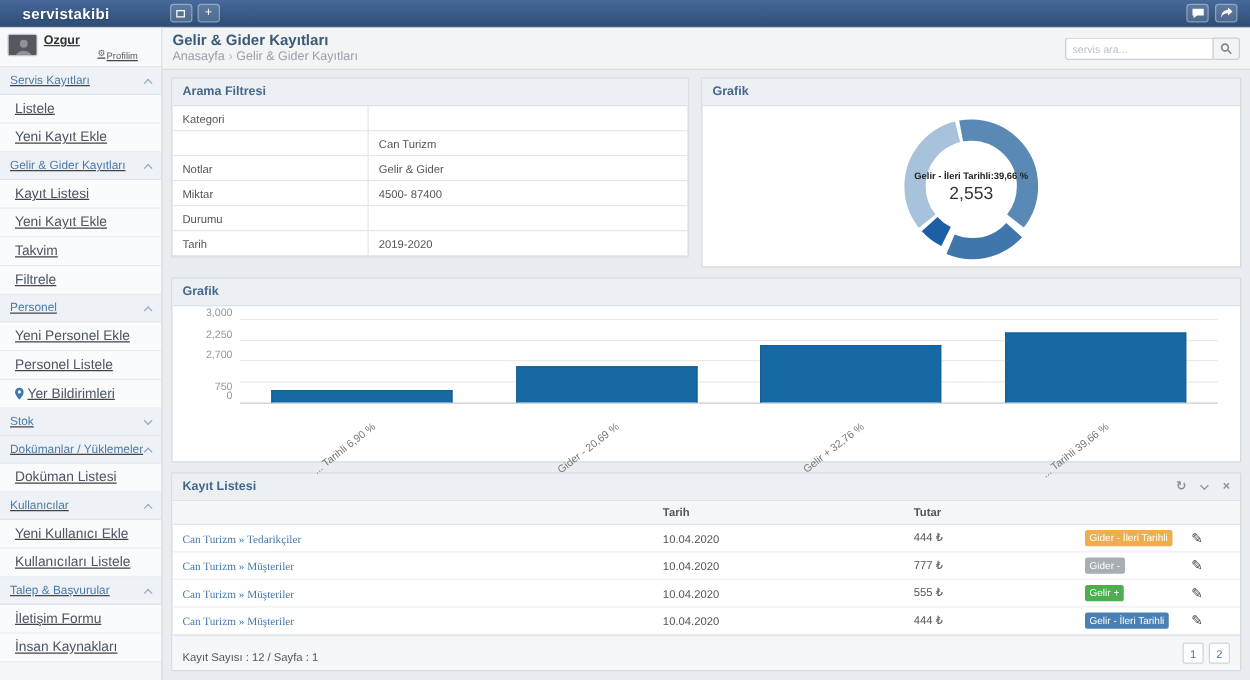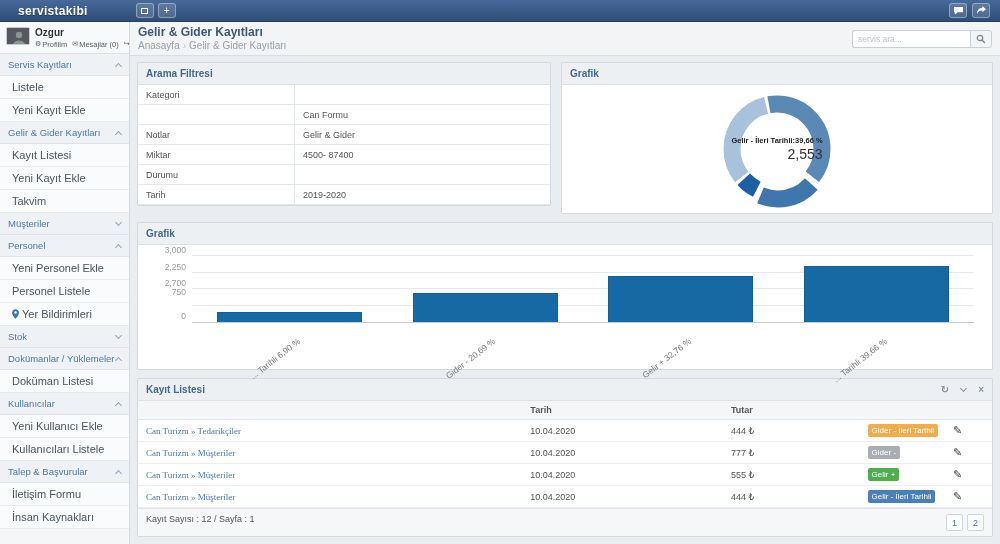--- a/index.html
+++ b/index.html
@@ -12,27 +12,27 @@
   .brand { color:#fff; font-size:12px; font-weight:bold; letter-spacing:.3px; margin-left:8px; text-shadow:0 1px 1px rgba(0,0,0,.35); }
   .tb-group { display:flex; gap:4px; margin-left:28px; }
   .tb-btn { min-width:18px; height:15px; border:1px solid rgba(255,255,255,.35); background:rgba(255,255,255,.14); border-radius:3px; color:#fff; font-size:10px; line-height:13px; text-align:center; display:flex; align-items:center; justify-content:center; cursor:pointer; }
   .sq { width:7px; height:6px; border:1px solid #fff; display:inline-block; }
   .tb-right { margin-left:auto; display:flex; gap:5px; }
 
   
   .shell { flex:1; display:flex; min-height:0; }
 
   
-  .sidebar { width:130px; flex:0 0 130px; background:#f4f6f8; border-right:1px solid #d4dade; overflow:hidden; }
+  .sidebar { width:130px; flex:0 0 130px; background:#f4f6f8; border-right:1px solid #d4dade; overflow:hidden;text-decoration:underline; }
   .userbox { display:flex; gap:5px; padding:5px 6px 4px 6px; border-bottom:1px solid #dfe3e7; background:#f7f9fa; }
   .avatar { width:24px; height:18px; border-radius:2px; border:1px solid #c4c9ce; background:#5a5f66; overflow:hidden; flex:0 0 24px; }
   .uinfo { line-height:1.2; }
   .uname { font-size:10px; font-weight:bold; color:#333; }
   .ulinks { display:flex; gap:5px; font-size:7.5px; color:#5a6068; margin-top:1px; white-space:nowrap; }
-  .ulinks span.lnk { cursor:pointer; display:flex; align-items:center; gap:1px; }
+  .ulinks span.lnk { cursor:pointer; display:flex; align-items:center; gap:1px;margin-left:43px; }
   .ulinks .ic { font-size:7px; color:#6a7widely078; }
   .menu-head { display:flex; align-items:center; justify-content:space-between; padding:5px 8px; background:#eef1f5; border-bottom:1px solid #e0e4e8; color:#4a7aa8; font-size:9.5px; cursor:pointer; }
   .menu-item { padding:5px 8px 5px 12px; background:#fafbfc; border-bottom:1px solid #e7eaee; color:#4b5560; font-size:11px; cursor:pointer; display:flex; align-items:center; gap:3px; }
   .chev { display:inline-block; width:5px; height:5px; border-right:1.5px solid #90a7c2; border-bottom:1.5px solid #90a7c2; }
   .chev.up { transform:rotate(-135deg); margin-top:3px; }
   .chev.down { transform:rotate(45deg); margin-bottom:2px; }
 
   
   .main { flex:1; display:flex; flex-direction:column; min-width:0; }
   .pagehead { height:34px; flex:0 0 34px; background:#f2f4f6; border-bottom:1px solid #d9dee3; display:flex; align-items:center; padding:0 8px; }
@@ -52,42 +52,42 @@
   .hd-icons > * { cursor:pointer; }
 
   .row1 { display:flex; gap:10px; align-items:flex-start; margin-bottom:8px; }
   .filter-panel { width:414px; flex:0 0 414px; }
   .ftable { width:100%; border-collapse:collapse; }
   .ftable td { border-bottom:1px solid #e4e8eb; padding:4.5px 8px; font-size:9px; color:#555; height:19px; }
   .ftable td.flabel { width:38%; border-right:1px solid #e4e8eb; }
 
   .donut-panel { flex:1; height:152px; display:flex; flex-direction:column; }
   .donut-wrap { flex:1; position:relative; display:flex; align-items:center; justify-content:center; }
-  .donut-center { position:absolute; text-align:right; pointer-events:none; }
+  .donut-center { position:absolute; text-align:center; pointer-events:none; }
   .dc-label { font-size:7.5px; font-weight:bold; color:#222; }
   .dc-value { font-size:14px; color:#333; margin-top:1px; }
 
   .bar-panel { margin-bottom:8px; }
   .bar-body { padding:12px 8px 2px 8px; }
   .plot { margin-left:46px; margin-right:10px; position:relative; height:66px; border-bottom:1px solid #c8cccf; }
   .gridline { position:absolute; left:0; right:0; height:1px; background:#e7e9ea; }
   .ytick { position:absolute; right:calc(100% + 6px); transform:translateY(-50%); font-size:8.5px; color:#999; white-space:nowrap; }
   .bars { position:absolute; left:0; right:0; bottom:0; top:0; display:flex; align-items:flex-end; }
   .barslot { flex:1; display:flex; justify-content:center; align-items:flex-end; height:100%; }
   .bar { width:74%; background:#1769a3; border:1px solid #145f94; border-bottom:none; }
   .xlabels { margin-left:46px; margin-right:10px; position:relative; height:44px; }
   .xlabel { position:absolute; top:12px; font-size:8.5px; color:#777; white-space:nowrap; transform:translateX(-85%) rotate(-38deg); transform-origin:100% 50%; }
 
   .rtable { width:100%; border-collapse:collapse; table-layout:fixed; }
   .rtable th { background:#f4f6f8; text-align:left; font-size:9px; color:#555; padding:4px 8px; border-bottom:1px solid #e2e6ea; height:18px; font-weight:bold; }
   .rtable td { padding:4px 8px; font-size:9px; color:#555; border-bottom:1px solid #eceff2; height:20px; }
   .rtable a { color:#4679a9; text-decoration:none; cursor:pointer;font-family:Liberation Serif, serif; }
   .badge { display:inline-block; color:#fff; font-size:8px; font-weight:normal; padding:2px 4px; border-radius:2px; white-space:nowrap; }
   .edit-ic { font-size:11px; color:#444; cursor:pointer; }
-  .rfoot { display:flex; align-items:flex-start; background:#f6f7f9; border-top:1px solid #e2e6ea; padding:5px 8px; font-size:9px; color:#555; }
+  .rfoot { display:flex; align-items:flex-end; background:#f6f7f9; border-top:1px solid #e2e6ea; padding:5px 8px; font-size:9px; color:#555; }
   .pages { margin-left:auto; display:flex; gap:4px; }
   .pagebtn { min-width:17px; height:17px; background:#fff; border:1px solid #d0d5da; border-radius:2px; color:#4679a9; font-size:9px; display:flex; align-items:center; justify-content:center; cursor:pointer; }
 </style>
 </head>
 <body>
 
 <div class="app">
 
   <header class="topbar">
     <span class="brand">servistakibi</span>
@@ -158,23 +158,22 @@
           </div>
           <div class="menu-item">
             <span>Kayıt Listesi</span>
           </div>
           <div class="menu-item">
             <span>Yeni Kayıt Ekle</span>
           </div>
           <div class="menu-item">
             <span>Takvim</span>
           </div>
-          <div class="menu-head">
-            <span>Müşteriler</span>
-            <span class="chev down"></span>
+          <div class="menu-item">
+            <span>Filtrele</span>
           </div>
           <div class="menu-head">
             <span>Personel</span>
             <span class="chev up"></span>
           </div>
           <div class="menu-item">
             <span>Yeni Personel Ekle</span>
           </div>
           <div class="menu-item">
             <span>Personel Listele</span>
@@ -243,21 +242,21 @@
           <section class="panel filter-panel">
             <div class="panel-hd">Arama Filtresi</div>
             <table class="ftable">
                 <tbody>
                   <tr>
                     <td class="flabel">Kategori</td>
                     <td></td>
                   </tr>
                   <tr>
                     <td class="flabel"></td>
-                    <td>Can Formu</td>
+                    <td>Can Turizm</td>
                   </tr>
                   <tr>
                     <td class="flabel">Notlar</td>
                     <td>Gelir &amp; Gider</td>
                   </tr>
                   <tr>
                     <td class="flabel">Miktar</td>
                     <td>4500- 87400</td>
                   </tr>
                   <tr>
@@ -288,21 +287,21 @@
             </div>
           </section>
         </div>
 
         <section class="panel bar-panel">
           <div class="panel-hd">Grafik</div>
           <div class="bar-body">
             <div class="plot">
                 <span class="ytick" style="bottom: -4px;">0</span>
                 <div class="gridline" style="bottom: 16.5px;"></div>
-                <span class="ytick" style="bottom: 20px;">750</span>
+                <span class="ytick" style="bottom: 3px;">750</span>
                 <div class="gridline" style="bottom: 33px;"></div>
                 <span class="ytick" style="bottom: 29px;">2,700</span>
                 <div class="gridline" style="bottom: 49.5px;"></div>
                 <span class="ytick" style="bottom: 45.5px;">2,250</span>
                 <div class="gridline" style="bottom: 66px;"></div>
                 <span class="ytick" style="bottom: 62px;">3,000</span>
                 <div class="bars">
                   <div class="barslot">
                     <div class="bar" style="height: 9.768px; background: rgb(23, 105, 163);"></div>
                   </div>

